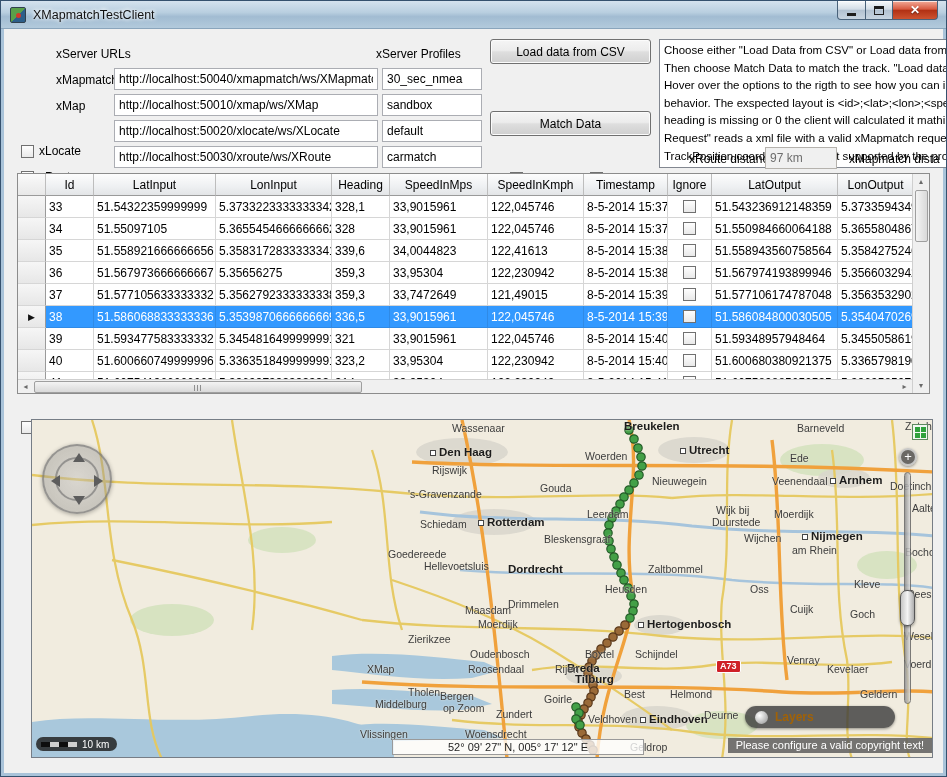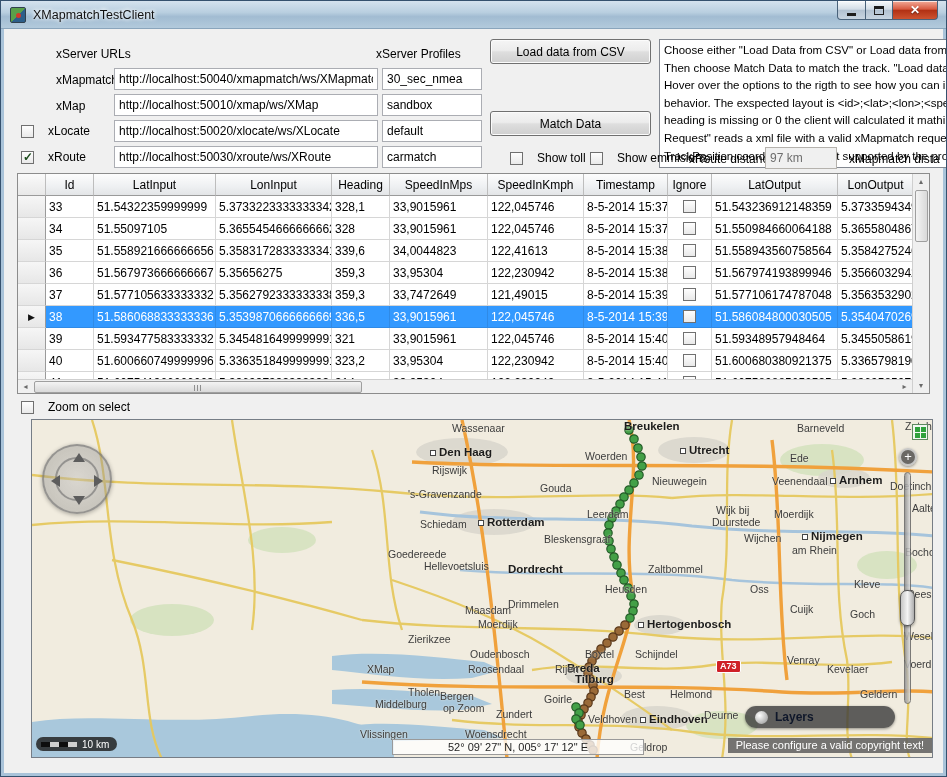--- a/index.html
+++ b/index.html
@@ -19,21 +19,21 @@
 .g-min{width:9px;height:3px;background:#1d1d1d;margin-top:9px;}
 .g-max{width:10px;height:9px;border:1px solid #1d1d1d;border-top:3px solid #1d1d1d;background:transparent;}
 
 .lbl{position:absolute;font-size:12px;color:#000;white-space:nowrap;}
 .tb{position:absolute;height:22px;border:1px solid #abadb3;background:#fff;font-family:"Liberation Sans",sans-serif;font-size:12px;padding:0 4px;color:#000;}
 .tb:disabled,.tb.disabled{background:#f0f0f0;color:#6d6d6d;border-color:#b5b2ad;}
 .btn{position:absolute;left:489px;width:161px;height:25px;border:1px solid #707070;border-radius:3px;background:linear-gradient(#f5f5f5,#ececec 45%,#dedede 52%,#cfcfcf);font-size:12px;color:#000;display:flex;align-items:center;justify-content:center;cursor:default;box-shadow:inset 0 0 0 1px #fbfbfb;}
 .infobox{position:absolute;left:658px;top:38px;width:292px;height:129px;background:#fff;border:1px solid #828790;font-size:11.5px;line-height:17.6px;padding:2px 4px;white-space:nowrap;overflow:hidden;color:#000;}
 .cb{width:13px;height:13px;background:linear-gradient(#fefefe,#e9e9e9);border:1px solid #707070;display:inline-block;position:relative;flex:none;}
 .cb.checked::after{content:"\2713";position:absolute;left:1px;top:-2px;font-size:12px;font-weight:bold;color:#1d4d1d;}
-.cbrow{position:absolute;display:flex;align-items:center;gap:14px;font-size:12px;color:#000;white-space:nowrap;}
+.cbrow{position:absolute;display:flex;align-items:center;gap:5px;font-size:12px;color:#000;white-space:nowrap;margin-top:20px;}
 
 .gridwrap{position:absolute;left:16px;top:172px;width:913px;height:221px;border:1px solid #8c8c8c;background:#f0f0f0;}
 .grid-area{position:absolute;left:0;top:0;width:894px;height:205px;background:#be185d;overflow:hidden;}
 .ghead{display:flex;height:22px;}
 .gh{flex:none;border-right:1px solid #bdbdbd;border-bottom:1px solid #9a9a9a;background:linear-gradient(#fdfdfd,#eef0f2 60%,#e3e5e7);font-size:12px;color:#000;display:flex;align-items:center;justify-content:center;overflow:hidden;white-space:nowrap;}
 .gh.corner{background:linear-gradient(#fafafa,#e8e8e8);}
 .gbody{height:183px;overflow:hidden;}
 .grow{display:flex;height:22px;}
 .gcell{flex:none;border-right:1px solid #d6d6d6;border-bottom:1px solid #d6d6d6;background:#fff;font-size:12px;color:#000;padding:0 3px;display:flex;align-items:center;white-space:nowrap;overflow:hidden;}
 .gcell.rowhdr{background:linear-gradient(#f6f6f6,#e7e7e7);border-right:1px solid #9a9a9a;justify-content:center;padding:0;font-size:9px;color:#111;}
@@ -59,21 +59,21 @@
 .c-arrow{position:absolute;width:0;height:0;}
 .c-up{left:29px;top:7px;border-left:6px solid transparent;border-right:6px solid transparent;border-bottom:9px solid #5d5d5d;}
 .c-down{left:29px;bottom:7px;border-left:6px solid transparent;border-right:6px solid transparent;border-top:9px solid #5d5d5d;}
 .c-left{top:29px;left:7px;border-top:6px solid transparent;border-bottom:6px solid transparent;border-right:9px solid #5d5d5d;}
 .c-right{top:29px;right:7px;border-top:6px solid transparent;border-bottom:6px solid transparent;border-left:9px solid #5d5d5d;}
 .minimap-icon{position:absolute;right:4px;top:4px;width:16px;height:16px;background:#f2f8f2;border:1px solid #5f8a5f;}
 .minimap-icon::before{content:"";position:absolute;left:2px;top:2px;width:5px;height:5px;background:#2fa23b;box-shadow:6px 0 0 #2fa23b,0 6px 0 #2fa23b,6px 6px 0 #2fa23b;}
 .zoom-plus{position:absolute;right:15px;top:28px;width:18px;height:18px;border-radius:50%;background:rgba(60,60,60,.75);border:2px solid rgba(240,240,240,.7);color:#fff;font-size:13px;line-height:14px;text-align:center;box-shadow:0 1px 3px rgba(0,0,0,.4);}
 .zoom-track{position:absolute;right:21px;top:52px;width:7px;height:232px;background:linear-gradient(90deg,#8f8f8f,#dcdcdc);border:1px solid #666;border-radius:4px;opacity:.85;}
 .zoom-thumb{position:absolute;right:17px;top:170px;width:15px;height:36px;border-radius:7px;background:linear-gradient(90deg,#c6c6c6,#f4f4f4 50%,#adadad);border:1px solid #565656;box-shadow:0 1px 3px rgba(0,0,0,.45);}
-.layers{position:absolute;right:37px;bottom:29px;width:150px;height:22px;background:rgba(58,58,58,.8);border-radius:11px;display:flex;align-items:center;gap:7px;padding:0 10px;color:#0f172a;font-size:12px;font-weight:bold;box-shadow:0 1px 3px rgba(0,0,0,.4);}
+.layers{position:absolute;right:37px;bottom:29px;width:150px;height:22px;background:rgba(58,58,58,.8);border-radius:11px;display:flex;align-items:center;gap:7px;padding:0 10px;color:#a16207;font-size:12px;font-weight:bold;box-shadow:0 1px 3px rgba(0,0,0,.4);}
 .layers-icon{width:13px;height:13px;border-radius:50%;background:radial-gradient(circle at 35% 35%,#fff,#8f8f8f);flex:none;}
 .copyright{position:absolute;right:0;bottom:4px;height:15px;background:rgba(98,98,98,.88);color:#fff;font-size:11px;line-height:15px;padding:0 8px;white-space:nowrap;}
 .coords{position:absolute;left:360px;bottom:2px;width:252px;height:16px;background:rgba(255,255,255,.78);border:1px solid #9a9a9a;font-size:11px;line-height:14px;text-align:center;color:#1e1e1e;}
 .scale{position:absolute;left:4px;bottom:6px;height:14px;background:rgba(35,35,35,.85);border-radius:7px;display:flex;align-items:center;gap:5px;padding:0 8px 0 5px;}
 .scale-segs{display:flex;}
 .scale-segs i{width:9px;height:5px;background:#0d0d0d;}
 .scale-segs i:nth-child(even){background:#cfcfcf;}
 .scale-label{color:#fff;font-size:10px;}
 </style>
 </head>

